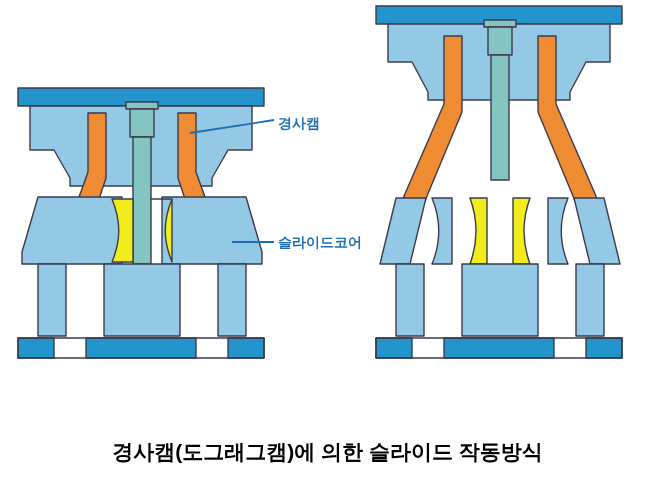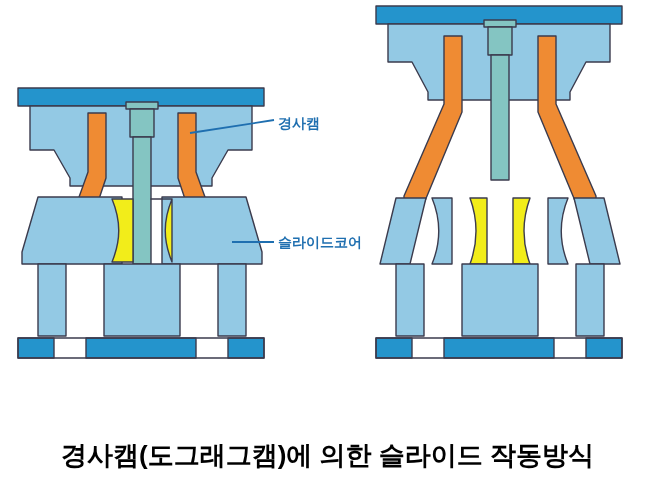--- a/index.html
+++ b/index.html
@@ -20,21 +20,21 @@
     top: 0;
     width: 655px;
     height: 482px;
   }
   .caption {
     position: absolute;
     left: 0;
     top: 438px;
     width: 655px;
     text-align: center;
-    font-size: 26px;
+    font-size: 21px;
     font-weight: bold;
     color: #000000;
     letter-spacing: 0px;
     white-space: nowrap;
   }
   .lbl {
     font-family: "Liberation Sans", "DejaVu Sans", sans-serif;
     font-size: 14px;
     font-weight: bold;
     fill: #1f6fb0;

